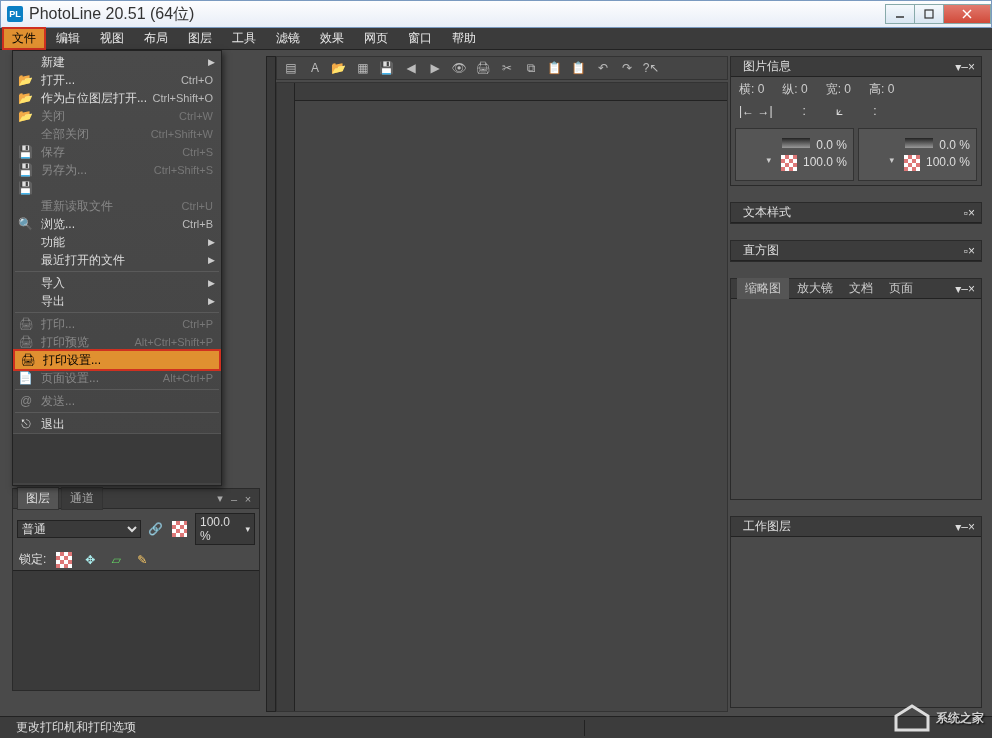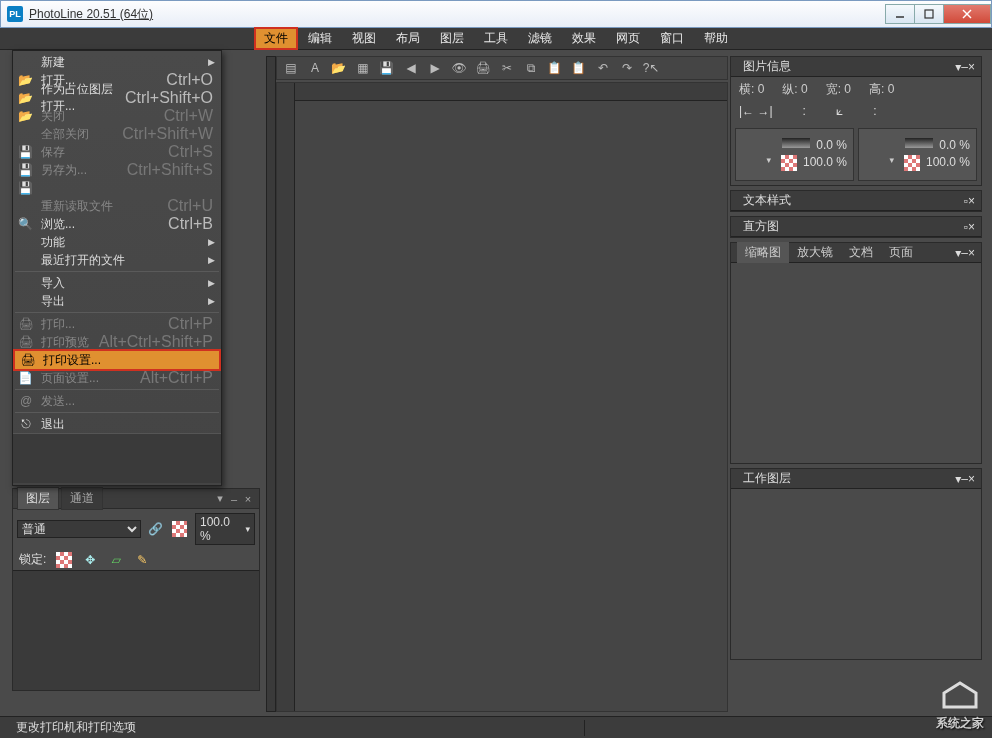--- a/index.html
+++ b/index.html
@@ -1,39 +1,39 @@
 <!DOCTYPE html>
 <html><head>
 <meta charset="utf-8">
 <style>
 * { margin: 0; padding: 0; box-sizing: border-box; font-family: "Microsoft YaHei", SimSun, Arial, sans-serif; font-size: 12px; }
 body { background: #4a4a4a; width: 992px; height: 738px; overflow: hidden; position: relative; }
 
 
 .titlebar { height: 28px; background: linear-gradient(#fdfdfe,#e8eef7); display: flex; align-items: center; border: 1px solid #7a9ac0; }
 .titlebar .icon { width: 16px; height: 16px; background: #0a7fc4; border-radius: 2px; margin: 0 6px; display:flex;align-items:center;justify-content:center;color:#fff;font-size:9px;font-weight:bold;}
-.titlebar .title { color: #333; font-size: 12px; flex: 1; text-decoration: underline; }
+.titlebar .title { color: #333; font-size: 16px; flex: 1; }
 .winbtns { display: flex; }
 .winbtn { width: 30px; height: 20px; display:flex;align-items:center;justify-content:center; border:1px solid #8aa; margin-left:-1px; background:linear-gradient(#f5f9fc,#d9e6f2); cursor:pointer;}
 .winbtn.close { background: linear-gradient(#e27b6f,#d14a3a); color:#fff; width:48px;}
 .winbtn svg { width:10px; height:10px; }
 
 
-.menubar { height: 22px; background: #3b3b3b; display: flex; align-items: center; padding: 0 2px; color: #e8e8e8; border-bottom:1px solid #222;justify-content:center;}
+.menubar { height: 22px; background: #3b3b3b; display: flex; align-items: center; padding: 0 2px; color: #e8e8e8; border-bottom:1px solid #222;}
 .menuitem { padding: 3px 10px; cursor: pointer; }
 .menuitem.hl { background: #e09030; color:#000; border:2px solid #cf3020; padding:1px 8px; }
 
 
 .dropdown { position: absolute; left: 12px; top: 50px; width: 210px; background: linear-gradient(#4a4a4a,#444); border: 1px solid #222; box-shadow: 2px 3px 6px rgba(0,0,0,.5); z-index: 100; padding:2px 0;}
 .dd-item { display: flex; align-items: center; height: 18px; color: #ddd; padding: 0 8px 0 4px; cursor: pointer; position:relative;}
 .dd-item.disabled { color: #888; }
 .dd-item.hl { background: #e09030; color: #000; border:2px solid #cf3020; margin:-2px 0; height:22px;}
 .dd-icon { width: 18px; height:16px; display:flex;align-items:center;justify-content:center; margin-right:6px;}
 .dd-label { flex: 1; }
-.dd-shortcut { color: #bbb; font-size:16px;}
+.dd-shortcut { color: #bbb; font-size:11px;}
 .dd-item.disabled .dd-shortcut{color:#777}
 .dd-arrow { position:absolute; right:6px; color:#ccc; font-size:9px;}
 .dd-sep { height: 1px; background: #2a2a2a; margin: 2px 2px; border-bottom:1px solid #5a5a5a;}
 .dd-tail { height:50px; background:#3a3a3a; border-top:1px solid #555;}
 
 
 .toolbar { position:absolute; left:276px; top:56px; right:264px; height:24px; display:flex; align-items:center; gap:4px; padding:0 4px; border:1px solid #333; background:#454545;}
 .tbtn { width:20px;height:20px;display:flex;align-items:center;justify-content:center;color:#bbb;cursor:pointer;}
 
 
@@ -50,21 +50,21 @@
 .layer-ctrl{ display:flex; align-items:center; gap:8px; padding:4px; color:#ddd;}
 .layer-ctrl select{ background:#3a3a3a;color:#ddd;border:1px solid #222; font-size:12px; width:130px;}
 .opbox{ display:flex;align-items:center;border:1px solid #222;background:#3a3a3a;padding:1px 4px;}
 .checker{ width:16px;height:16px;background:repeating-conic-gradient(#d77 0 25%,#fff 0 50%) 0 0/8px 8px;}
 .lockrow{ display:flex;align-items:flex-end;gap:10px;padding:2px 6px;color:#ddd;}
 .lockrow .ic{width:16px;height:16px;display:flex;align-items:center;justify-content:center;color:#aee;}
 .layerlist{ height:120px; background:#3a3a3a; border-top:1px solid #222;}
 
 
 .rightcol{ position:absolute; right:10px; top:56px; width:252px;}
-.rpanel{ border:1px solid #2a2a2a; margin-bottom:4px; background:#4a4a4a;}
+.rpanel{ border:1px solid #2a2a2a; margin-bottom:16px; background:#4a4a4a;}
 .rpanel-hdr{ height:20px; background:#3c3c3c; display:flex;align-items:center; padding:0 6px; color:#ddd; border-bottom:1px solid #222;}
 .rpanel-hdr .ttl{flex:0 0 auto; padding:2px 6px;}
 .rpanel-hdr .tabset{display:flex;}
 .rpanel-hdr .rtab{ padding:2px 8px; cursor:pointer; color:#ccc;}
 .rpanel-hdr .rtab.act{ background:#555;}
 .rpanel-hdr .sp{flex:1}
 .imginfo-body{ padding:4px 8px; color:#ccc;}
 .imginfo-row{ display:flex; gap:18px; font-size:11px; margin-bottom:4px;}
 .arrow-row{ display:flex; gap:30px; align-items:center; padding:2px 0; color:#ddd;}
 .twoboxes{ display:flex; gap:4px; padding:4px;}
@@ -83,21 +83,21 @@
 
 
 .canvas{ position:absolute; left:276px; top:82px; right:264px; bottom:26px; background:#454545; border:1px solid #333;}
 .canvas .hruler{position:absolute;left:18px;right:0;top:0;height:18px;background:#3d3d3d;border-bottom:1px solid #222;}
 .canvas .vruler{position:absolute;left:0;top:0;bottom:0;width:18px;background:#3d3d3d;border-right:1px solid #222;}
 
 
 .vtools{ position:absolute; left:266px; top:56px; width:10px; bottom:26px; background:#3a3a3a; border:1px solid #222;}
 
 
-.wm{ position:absolute; right:8px; bottom:6px; color:#ddd; font-size:18px; font-weight:bold; text-shadow:1px 1px 2px #000; opacity:.9; display:flex; align-items:center; gap:6px;flex-direction:column;}
+.wm{ position:absolute; right:8px; bottom:6px; color:#ddd; font-size:18px; font-weight:bold; text-shadow:1px 1px 2px #000; opacity:.9; display:flex; align-items:center; gap:6px;}
 .wm .logo{ width:36px;height:28px; }
 </style>
 </head>
 <body>
 
 <div class="titlebar">
   <div class="icon">PL</div>
   <div class="title">PhotoLine 20.51 (64位)</div>
   <div class="winbtns">
     <div class="winbtn">

